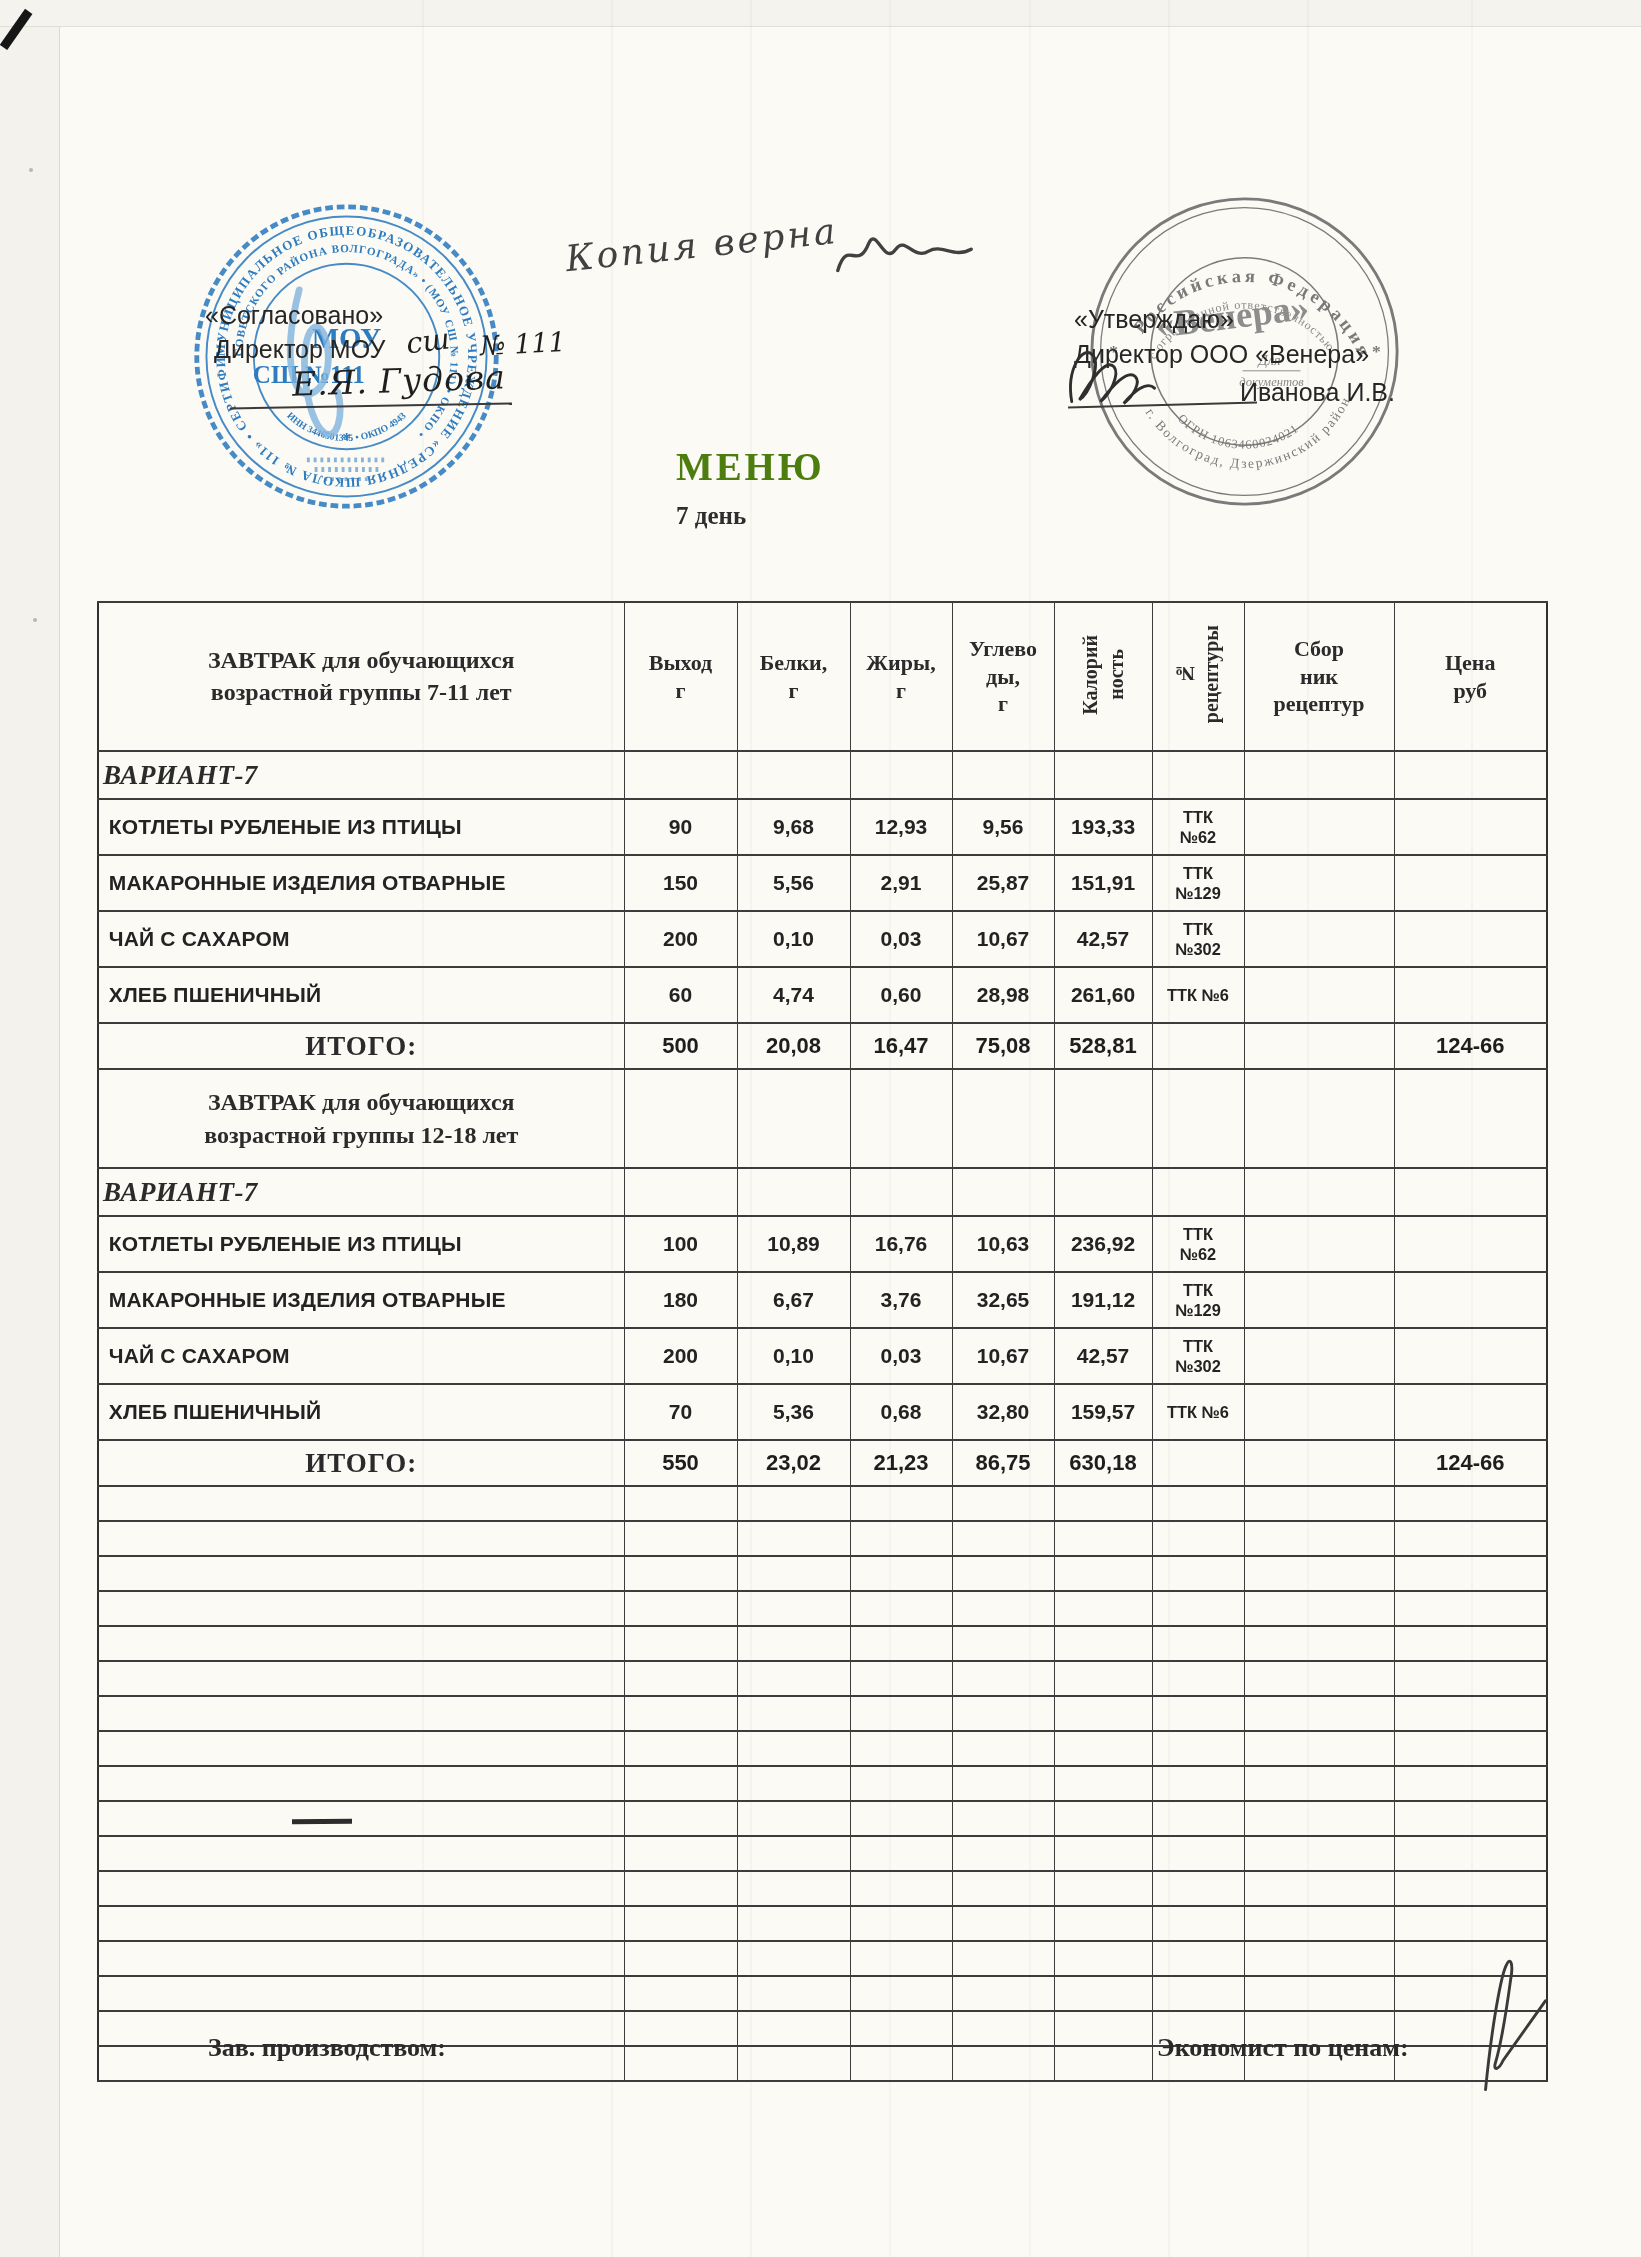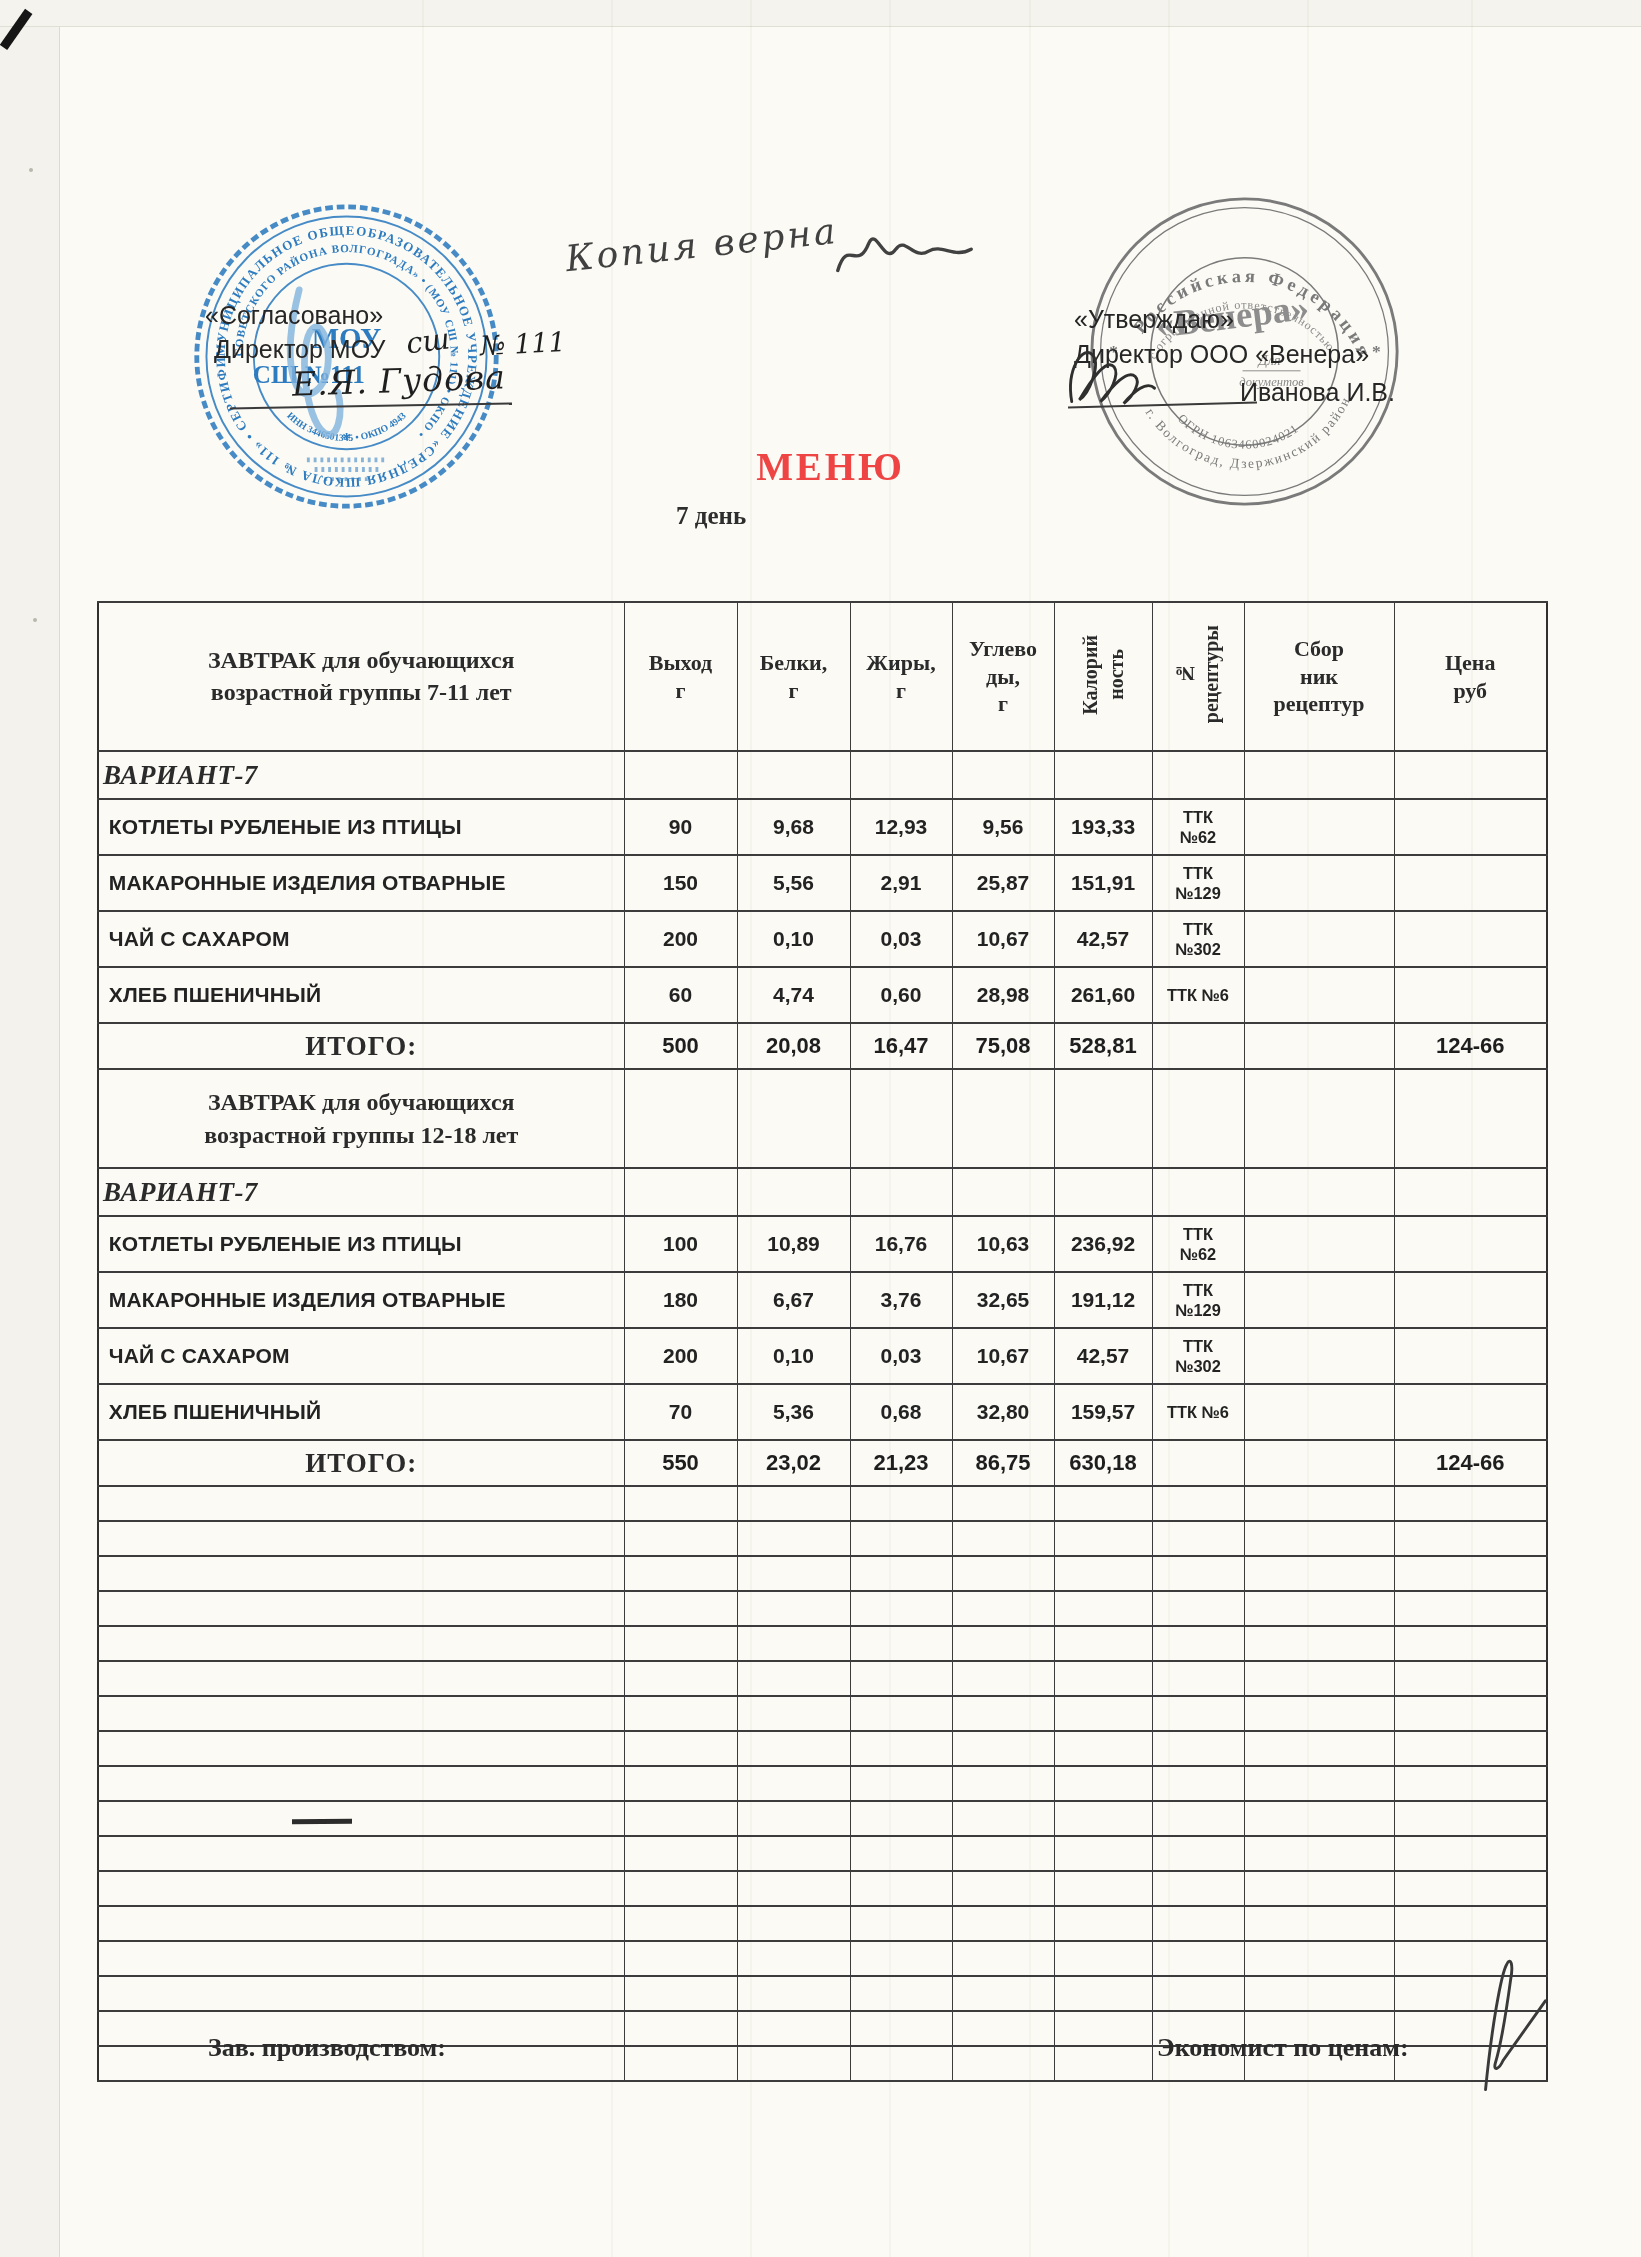--- a/index.html
+++ b/index.html
@@ -15,22 +15,22 @@
     background:#161616;transform:rotate(-55deg);}
   .streak{position:absolute;top:0;bottom:0;width:1.9px;background:rgba(110,110,80,.05);}
   .speck{position:absolute;width:3.9px;height:3.9px;border-radius:50%;background:#b9b7ae;}
 
   .typed{position:absolute;font-family:Liberation Sans, sans-serif;color:#262626;
     font-size:25px;white-space:nowrap;}
   .hand{position:absolute;font-family:"DejaVu Serif",serif;font-style:italic;
     color:#1f1f1f;white-space:nowrap;}
   .sig-underline{position:absolute;height:1.9px;background:#3a3a3a;}
 
-  .doc-title{position:absolute;left:676px;top:444px;width:309px;text-align:center;
-    font-size:39px;font-weight:bold;letter-spacing:2.9px;color:#ef4444;}
+  .doc-title{position:absolute;left:676px;top:444px;width:309px;
+    font-size:39px;font-weight:bold;letter-spacing:2.9px;color:#4d7c0f;}
   .doc-subtitle{position:absolute;left:676px;top:502px;width:309px;
     font-size:25px;font-weight:bold;color:#2e2e2e;}
 
   .menu-table-wrap{position:absolute;left:97px;top:601px;width:1352px;}
   table.menu{width:1448px;border-collapse:collapse;table-layout:fixed;}
   table.menu td{border:2.1px solid #3c3c3c;border-left-width:1.4px;border-right-width:1.4px;
     padding:0 3.9px;vertical-align:middle;overflow:hidden;}
   table.menu{border:2.9px solid #303030;}
   td.c{text-align:center;}
   .row-header td{height:147px;}

